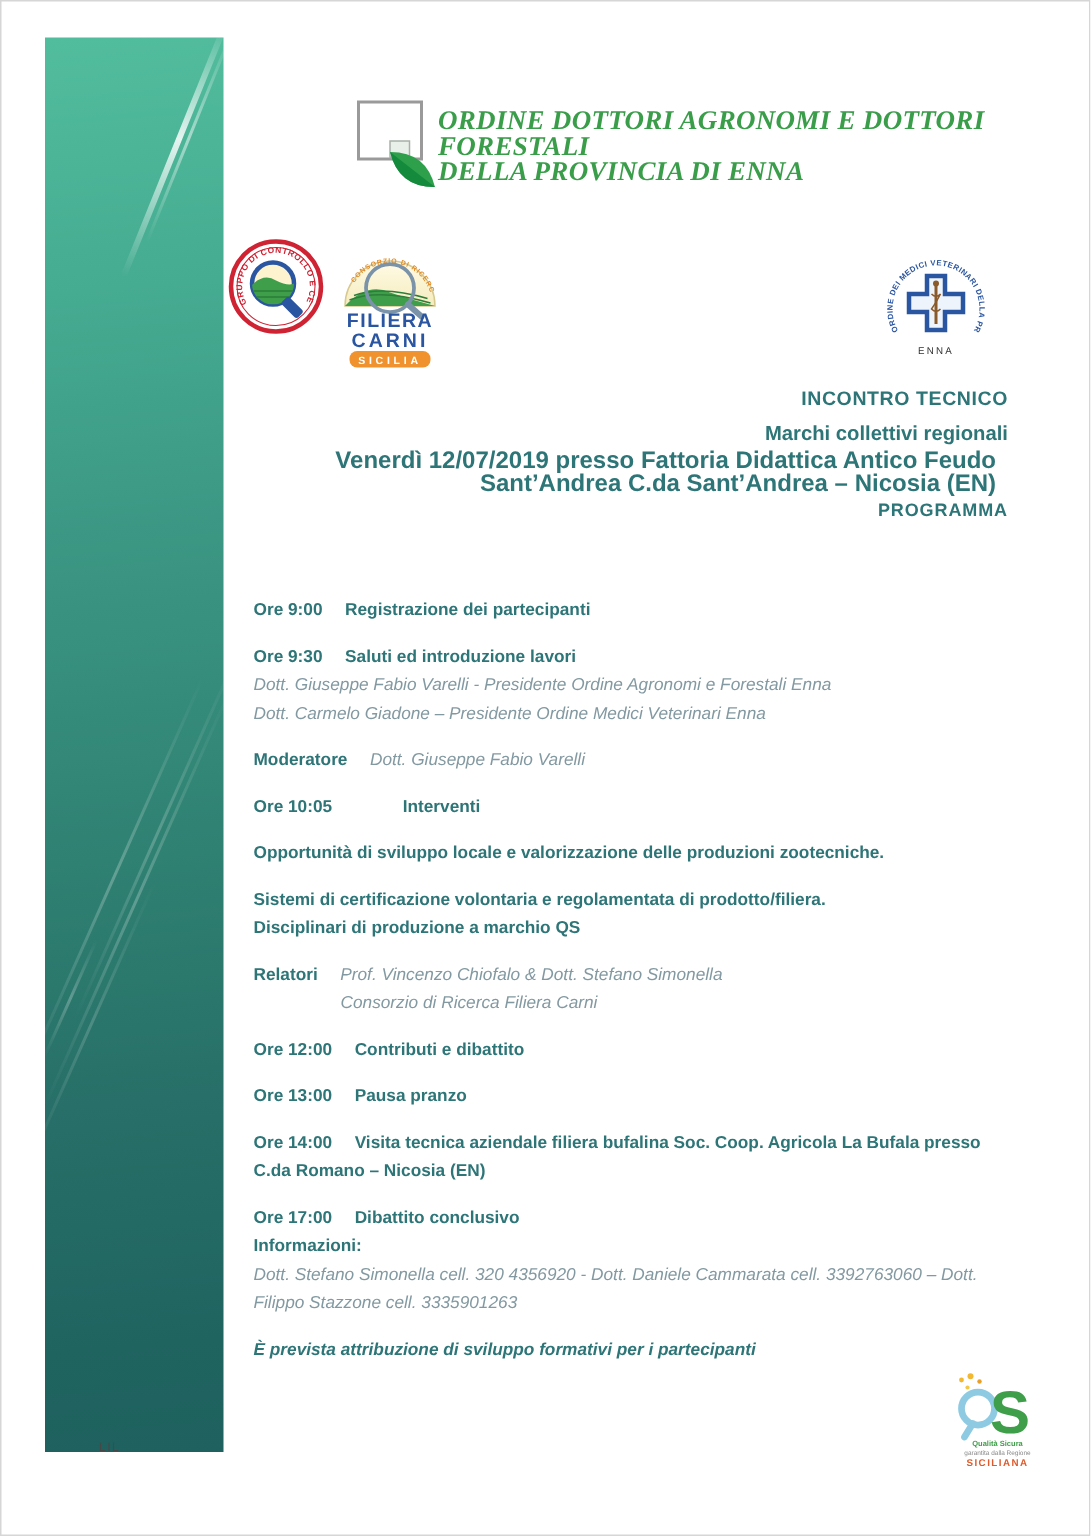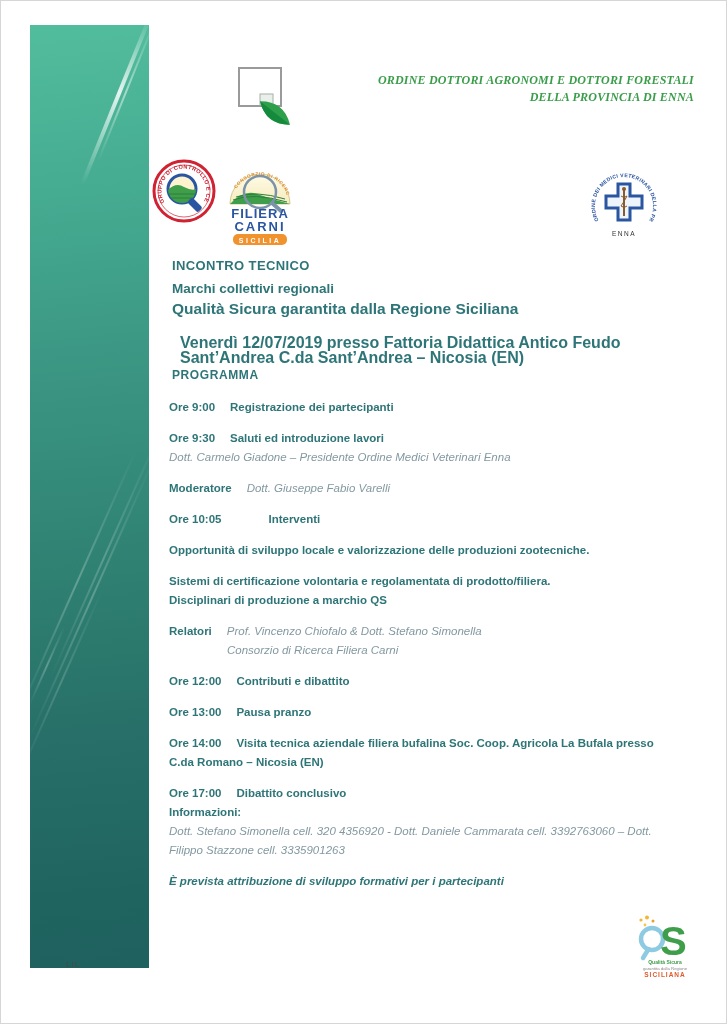--- a/index.html
+++ b/index.html
@@ -39,30 +39,30 @@
   .s2d{left:72px;top:405px;height:260px;width:1.5px;transform:rotate(24deg);opacity:.25;
        background:linear-gradient(180deg,rgba(255,255,255,0),#dfe9e6 50%,rgba(255,255,255,0));}
   .s3 {left:16px;top:598px;height:85px;width:2px;transform:rotate(24deg);opacity:.30;
        background:linear-gradient(180deg,rgba(255,255,255,0),#dfe9e6 50%,rgba(255,255,255,0));}
   .corner-mark{
     position:absolute;left:66px;top:960px;font-size:8px;color:#474747;letter-spacing:1px;z-index:3;
   }
   
   .header-logo{position:absolute;left:233px;top:62px}
   .org-title{
-    position:absolute;left:292px;top:72px;width:402px;text-align:right;
+    position:absolute;left:292px;top:72px;width:402px;text-align:left;
     font-family:"Liberation Serif", serif;font-weight:bold;font-style:italic;
-    font-size:12px;line-height:17px;color:var(--green);letter-spacing:.2px;
+    font-size:18px;line-height:17px;color:var(--green);letter-spacing:.2px;
   }
   
   .badge-cert{position:absolute;left:151px;top:156px}
   .badge-filiera{position:absolute;left:223px;top:150px}
   .badge-vet{position:absolute;left:584px;top:164px}
   
-  .titles{position:absolute;left:172px;top:258px;width:500px;text-align:left;color:var(--teal)}
+  .titles{position:absolute;left:172px;top:258px;width:500px;text-align:right;color:var(--teal)}
   .t-kicker{font-size:13px;font-weight:bold;letter-spacing:.4px;margin-bottom:8px}
   .t-sub{font-size:13.5px;font-weight:bold;margin-bottom:4px}
   .t-main{font-size:15.5px;font-weight:bold;margin-bottom:17px}
   .t-date{font-size:16px;font-weight:bold;line-height:15px;margin:0 8px 3px}
   .t-prog{font-size:12px;font-weight:bold;letter-spacing:.6px}
   
   .program{position:absolute;left:169px;top:398px;width:497px;font-size:11.5px;color:var(--teal)}
   .prog-line{line-height:19px}
   .prog-line.gap{margin-top:12px}
   .prog-line.indent{padding-left:58px}
@@ -165,28 +165,28 @@
       <line x1="40" y1="26" x2="40" y2="52" stroke="#8a5a2a" stroke-width="2"></line>
       <circle cx="40" cy="25" r="2" fill="#8a5a2a"></circle>
       <path d="M37,32 q3,3 6,0 q-3,6 -6,10 q3,3 6,0" stroke="#8a5a2a" stroke-width="1" fill="none"></path>
       <text x="40" y="72" text-anchor="middle" font-size="6.5" fill="#333333" letter-spacing="1.5">ENNA</text>
     </svg>
   </div>
 
   <div class="titles">
     <div class="t-kicker">INCONTRO TECNICO</div>
     <div class="t-sub">Marchi collettivi regionali</div>
-    <div class="t-main">Qualità Sicura garantita dalla Regione Siciliana</div>
     <div class="t-date">Venerdì 12/07/2019 presso Fattoria Didattica Antico Feudo Sant’Andrea C.da Sant’Andrea – Nicosia (EN)</div>
     <div class="t-prog">PROGRAMMA</div>
   </div>
 
   <div class="program">
       <div class="prog-line"><span class="part bold label">Ore 9:00</span><span class="part bold">Registrazione dei partecipanti</span></div>
       <div class="prog-line gap"><span class="part bold label">Ore 9:30</span><span class="part bold">Saluti ed introduzione lavori</span></div>
+      <div class="prog-line"><span class="part italic">Dott. Giuseppe Fabio Varelli - Presidente Ordine Agronomi e Forestali Enna</span></div>
       <div class="prog-line"><span class="part italic">Dott. Carmelo Giadone – Presidente Ordine Medici Veterinari Enna</span></div>
       <div class="prog-line gap"><span class="part bold label">Moderatore</span><span class="part italic">Dott. Giuseppe Fabio Varelli</span></div>
       <div class="prog-line gap"><span class="part bold label wide">Ore 10:05</span><span class="part bold">Interventi</span></div>
       <div class="prog-line gap"><span class="part bold">Opportunità di sviluppo locale e valorizzazione delle produzioni zootecniche.</span></div>
       <div class="prog-line gap"><span class="part bold">Sistemi di certificazione volontaria e regolamentata di prodotto/filiera.</span></div>
       <div class="prog-line"><span class="part bold">Disciplinari di produzione a marchio QS</span></div>
       <div class="prog-line gap"><span class="part bold label">Relatori</span><span class="part italic">Prof. Vincenzo Chiofalo &amp; Dott. Stefano Simonella</span></div>
       <div class="prog-line indent"><span class="part italic">Consorzio di Ricerca Filiera Carni</span></div>
       <div class="prog-line gap"><span class="part bold label">Ore 12:00</span><span class="part bold">Contributi e dibattito</span></div>
       <div class="prog-line gap"><span class="part bold label">Ore 13:00</span><span class="part bold">Pausa pranzo</span></div>

